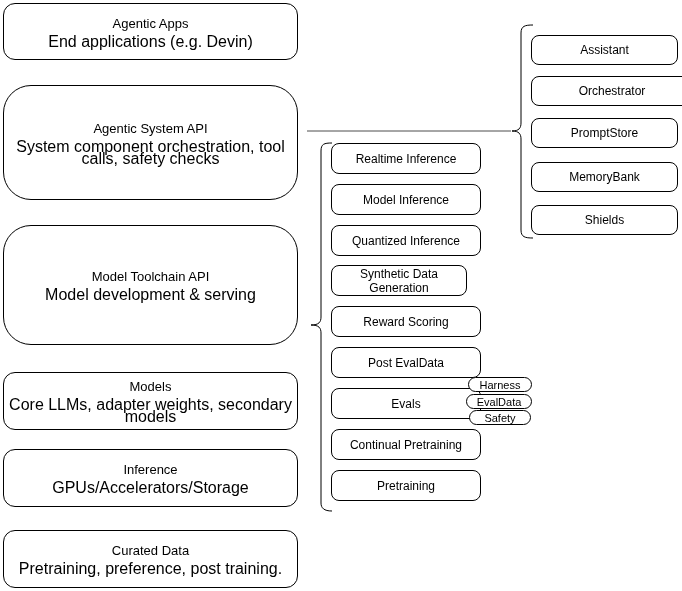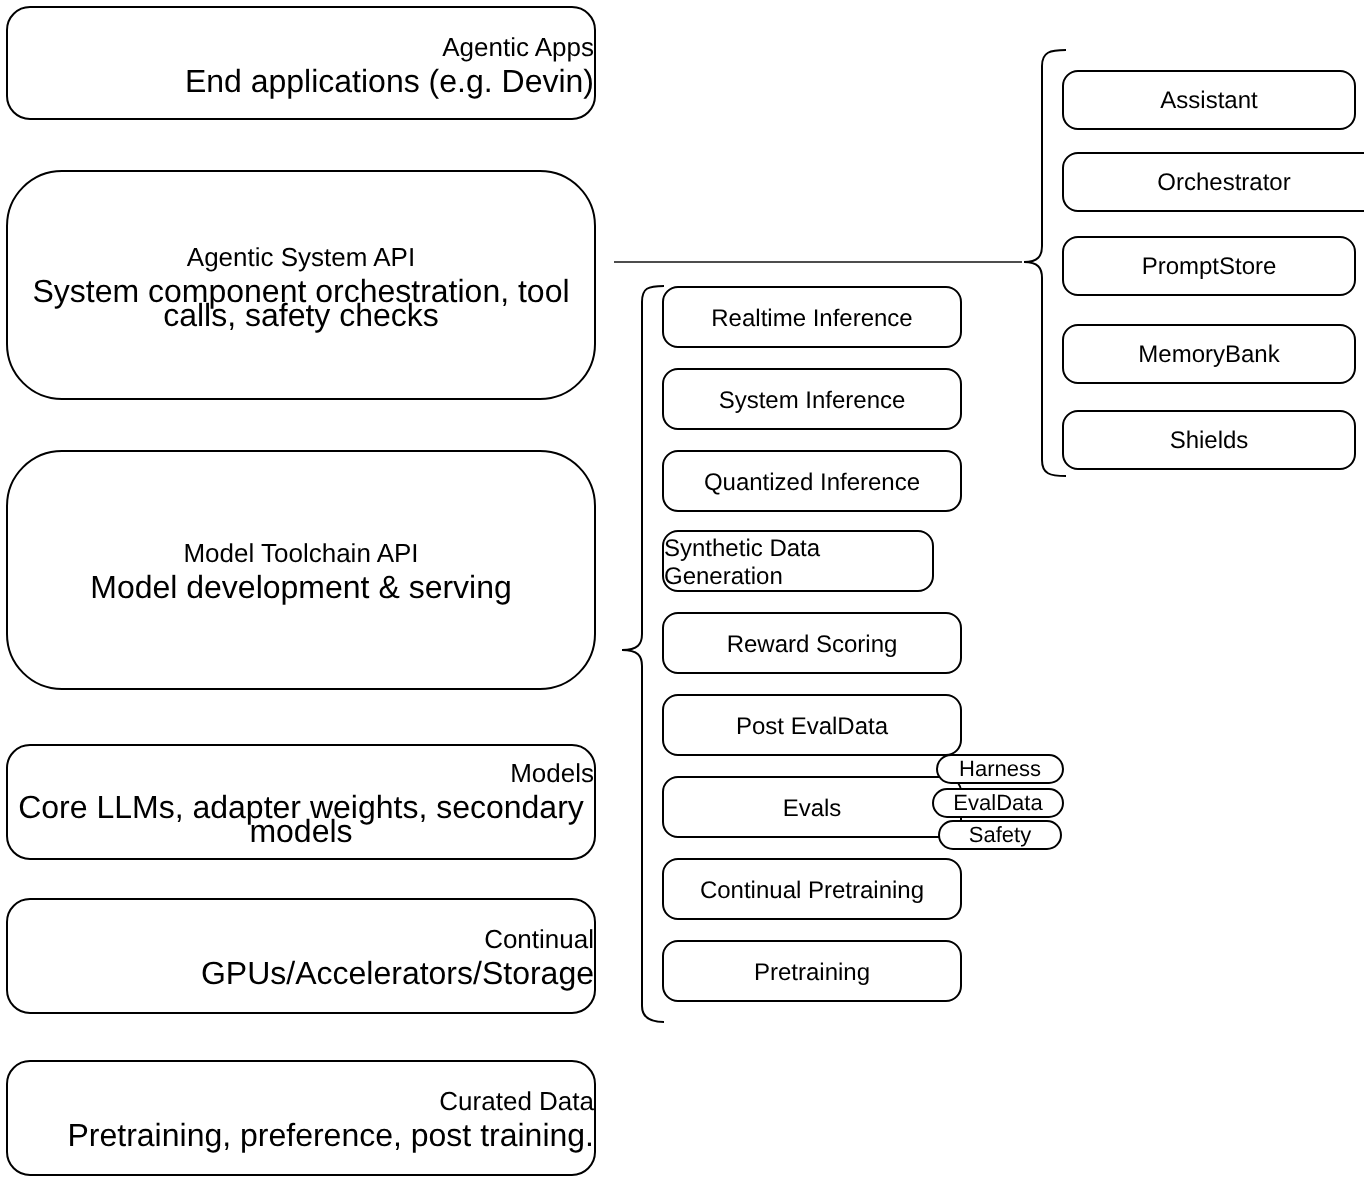--- a/index.html
+++ b/index.html
@@ -41,38 +41,38 @@
   }
   .node {
     position: absolute;
     border: 1px solid #000000;
     border-radius: 8px;
     background: #ffffff;
     box-sizing: border-box;
     display: flex;
     align-items: center;
     justify-content: center;
-    text-align: left;
+    text-align: center;
     font-size: 12px;
     z-index: 2;
   }
   .pill {
     position: absolute;
     border: 1px solid #000000;
     border-radius: 8px;
     background: #ffffff;
     box-sizing: border-box;
     display: flex;
     align-items: center;
     justify-content: center;
     text-align: center;
     font-size: 11px;
     z-index: 4;
   }
-  .r12 { border-radius: 12px; align-items: flex-end; }
+  .r12 { border-radius: 12px; }
   .r28 { border-radius: 28px; }
   #wires {
     position: absolute;
     left: 0;
     top: 0;
     z-index: 1;
   }
 </style>
 </head>
 <body>
@@ -99,31 +99,31 @@
     <div class="title">Model Toolchain API</div>
     <div class="subtitle">Model development &amp; serving</div>
   </div>
 
   <div class="stackbox r12" style="top:372px;height:58px;">
     <div class="title">Models</div>
     <div class="subtitle">Core LLMs, adapter weights, secondary models</div>
   </div>
 
   <div class="stackbox r12" style="top:449px;height:58px;">
-    <div class="title">Continual</div>
+    <div class="title">Inference</div>
     <div class="subtitle">GPUs/Accelerators/Storage</div>
   </div>
 
   <div class="stackbox r12" style="top:530px;height:58px;">
     <div class="title">Curated Data</div>
     <div class="subtitle">Pretraining, preference, post training.</div>
   </div>
 
   <div class="node" style="left:331px;top:143px;width:150px;height:31px;">Realtime Inference</div>
-  <div class="node" style="left:331px;top:184px;width:150px;height:31px;">System Inference</div>
+  <div class="node" style="left:331px;top:184px;width:150px;height:31px;">Model Inference</div>
   <div class="node" style="left:331px;top:225px;width:150px;height:31px;">Quantized Inference</div>
   <div class="node" style="left:331px;top:265px;width:136px;height:31px;">Synthetic Data Generation</div>
   <div class="node" style="left:331px;top:306px;width:150px;height:31px;">Reward Scoring</div>
   <div class="node" style="left:331px;top:347px;width:150px;height:31px;">Post EvalData</div>
   <div class="node" style="left:331px;top:388px;width:150px;height:31px;">Evals</div>
   <div class="node" style="left:331px;top:429px;width:150px;height:31px;">Continual Pretraining</div>
   <div class="node" style="left:331px;top:470px;width:150px;height:31px;">Pretraining</div>
 
   <div class="pill" style="left:468px;top:377px;width:64px;height:15px;">Harness</div>
   <div class="pill" style="left:466px;top:394px;width:66px;height:15px;">EvalData</div>

